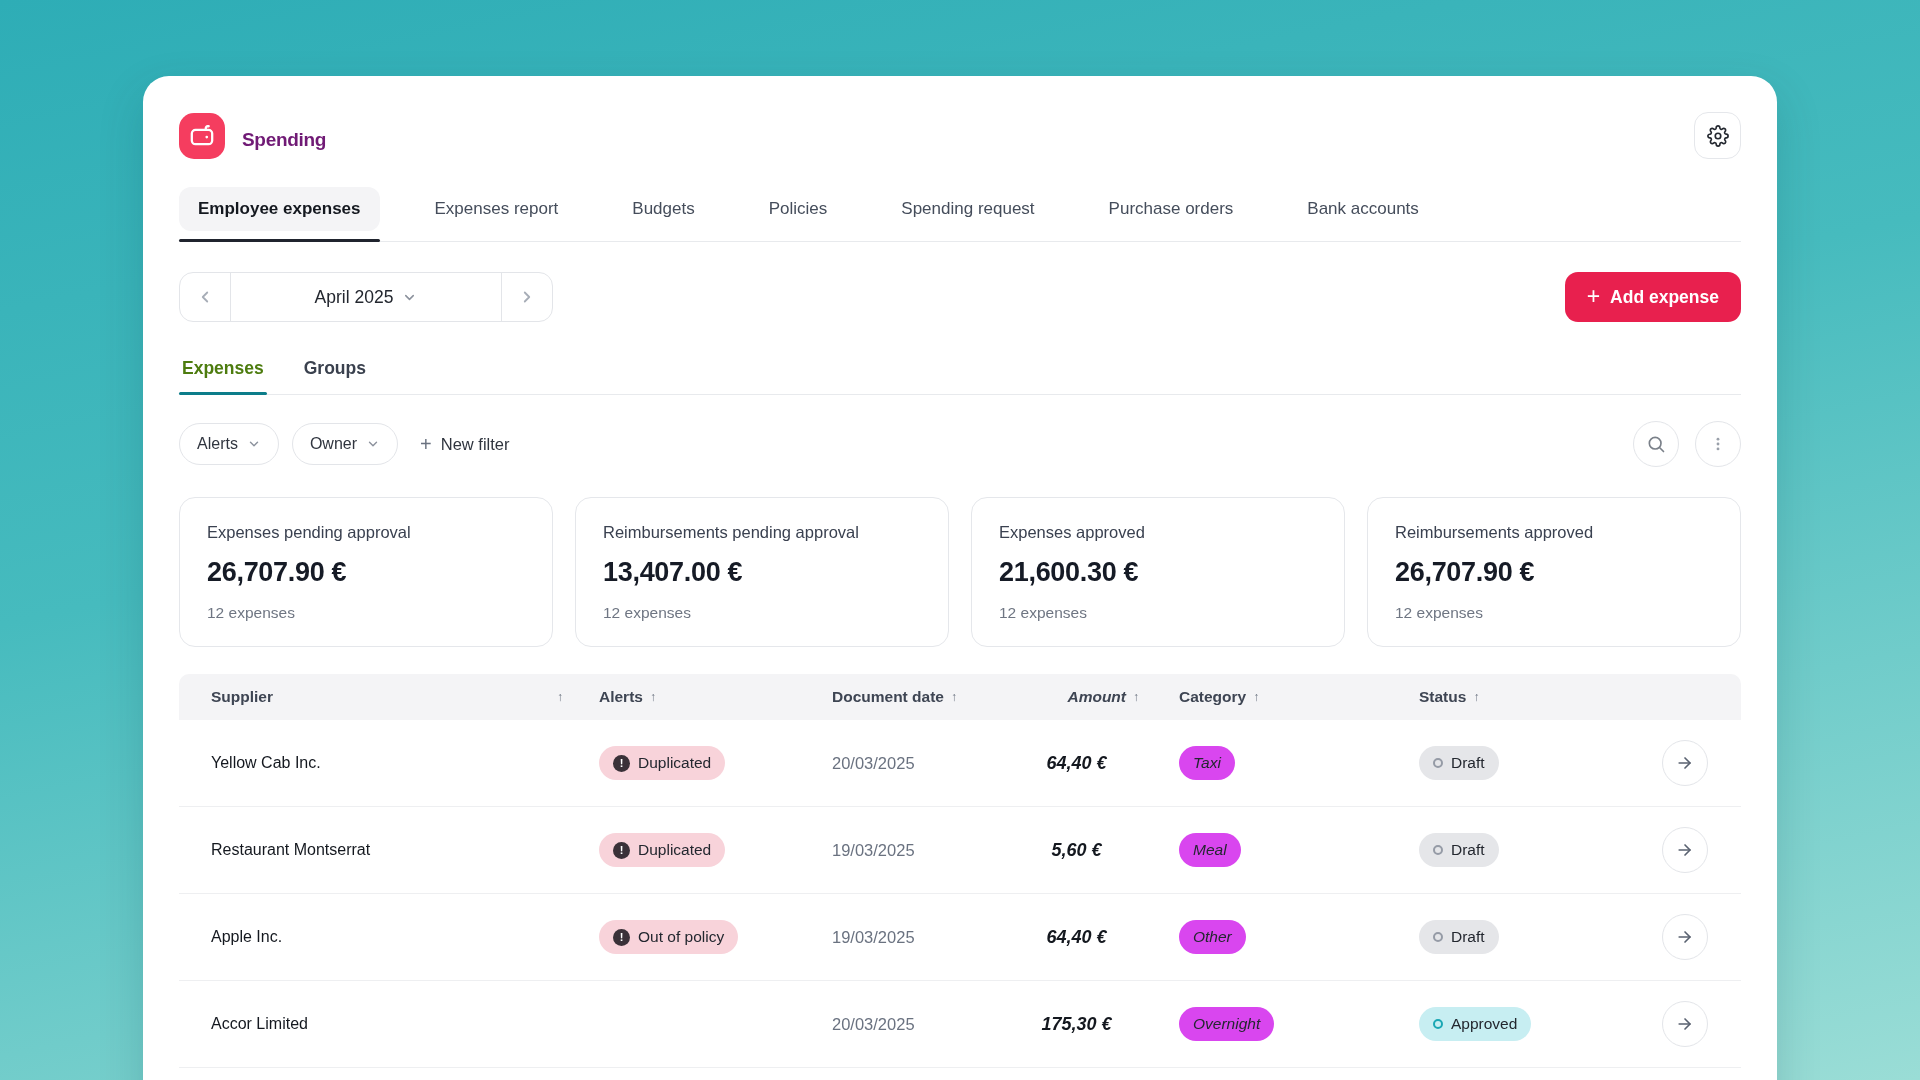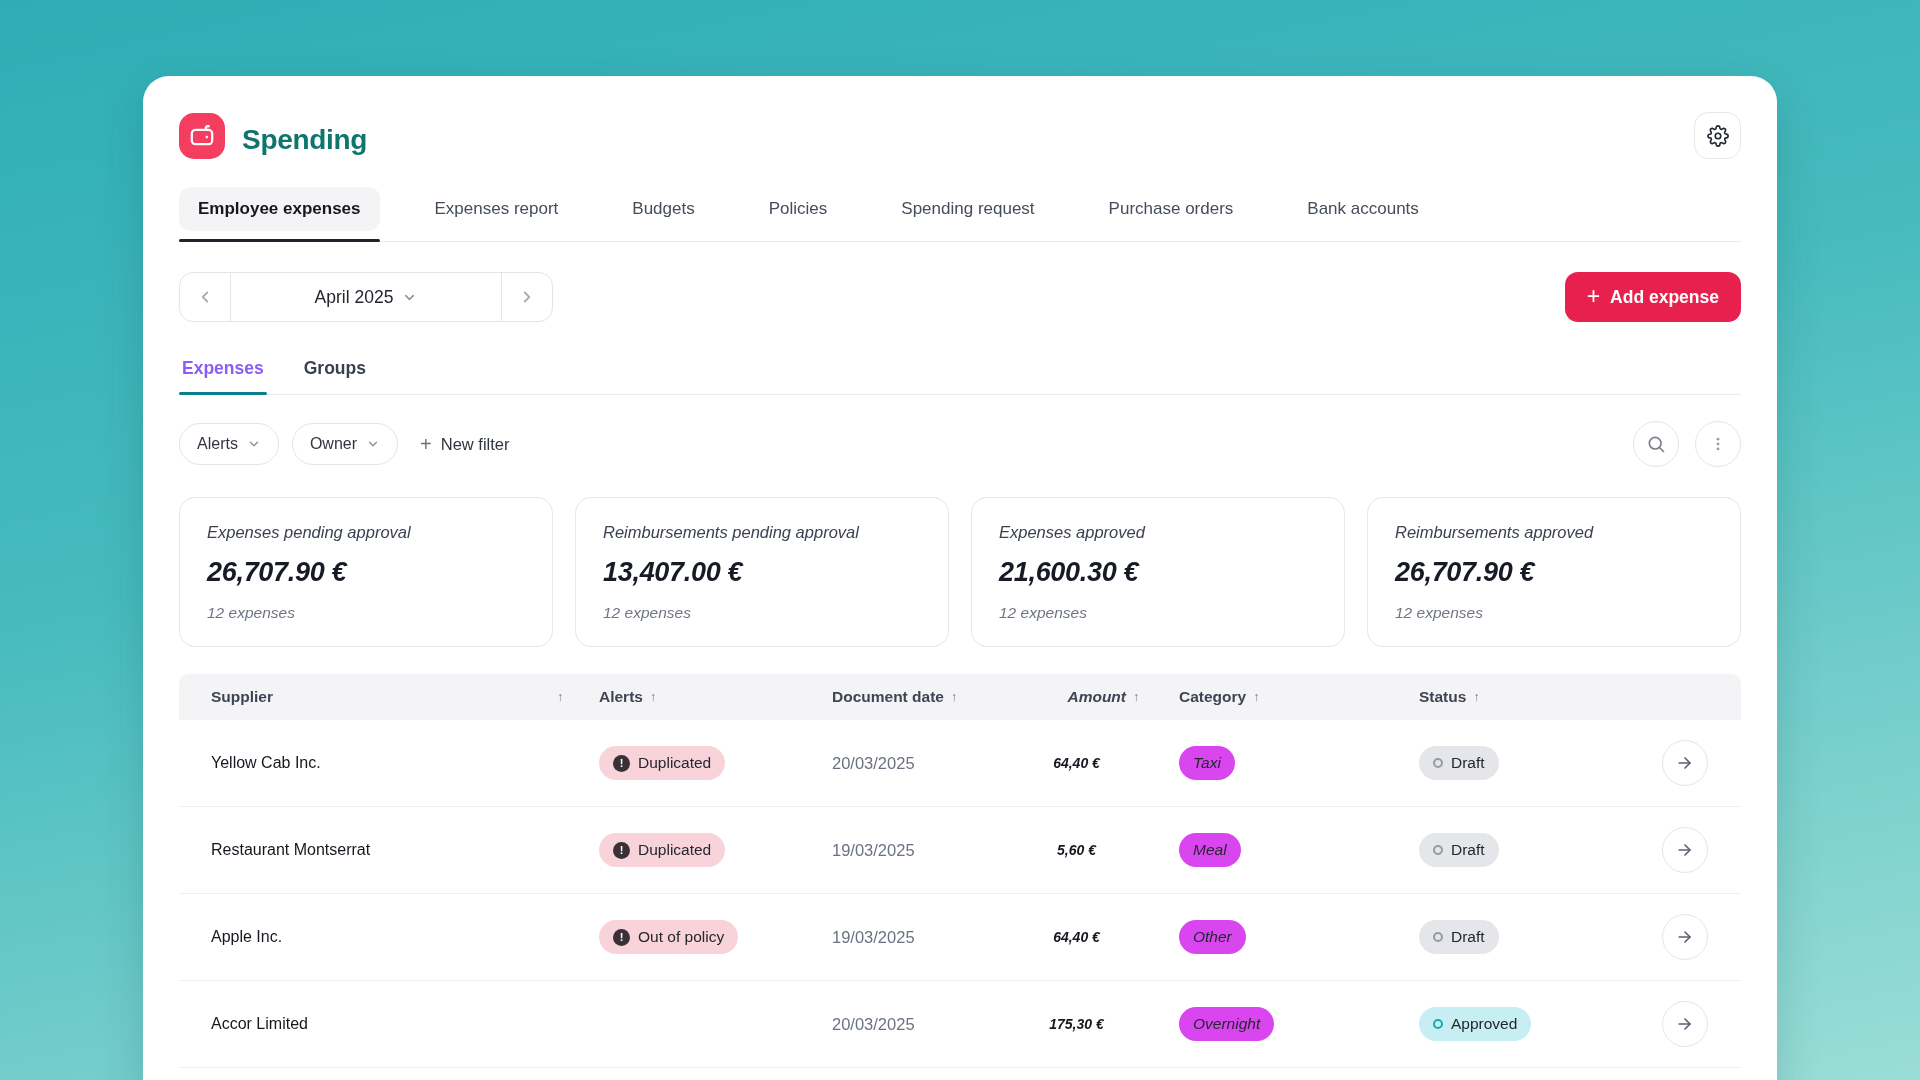--- a/index.html
+++ b/index.html
@@ -16,21 +16,21 @@
     box-shadow:0 18px 45px rgba(10,60,65,.18);
     padding:0 36px;
   }
   
   .card-header { display:flex; align-items:center; justify-content:space-between; padding-top:36px; margin-bottom:28px; }
   .brand { display:flex; align-items:center; gap:17px; }
   .logo {
     width:46px; height:46px; border-radius:15px; background:#F53D5F;
     display:flex; align-items:center; justify-content:center; flex:0 0 auto;
   }
-  .page-title { font-size:28px; font-weight:700; letter-spacing:-.3px; color:#0f766e;margin-top:8px; }
+  .page-title { font-size:19px; font-weight:700; letter-spacing:-.3px; color:#701a75;margin-top:8px; }
   .gear-btn {
     width:47px; height:47px; border-radius:14px; background:#fff;
     border:1px solid #E5E7EB; display:flex; align-items:center; justify-content:center; cursor:pointer;
   }
   
   .nav-tabs { display:flex; align-items:flex-end; gap:36px; border-bottom:1px solid #E8EAED; }
   .nav-tab {
     font-size:17px; font-weight:500; color:#454D5B; padding:12px 19px; margin-bottom:10px;
     border-radius:12px; position:relative; cursor:pointer; white-space:nowrap;
   }
@@ -50,58 +50,58 @@
   }
   .add-btn {
     height:50px; padding:0 22px; border:none; border-radius:13px; background:#E8204E;
     color:#fff; font-size:17.5px; font-weight:600; display:flex; align-items:center; gap:10px;
     cursor:pointer; font-family:inherit;
   }
   .add-btn .plus { font-size:23px; font-weight:400; line-height:1; margin-top:-2px; }
   
   .view-tabs { display:flex; gap:38px; margin-top:36px; border-bottom:1px solid #E8EAED; padding-left:2px; }
   .view-tab { font-size:17.5px; font-weight:600; color:#3A414E; padding:0 1px 15px; position:relative; cursor:pointer; }
-  .view-tab.active { color:#8b5cf6; }
+  .view-tab.active { color:#4d7c0f; }
   .view-tab.active::after { content:""; position:absolute; left:-2px; right:-2px; bottom:-1px; height:3px; background:#0C7D8A; border-radius:2px; }
   
   .filter-row { display:flex; align-items:center; gap:13px; margin-top:26px; }
   .filter-pill {
     height:42px; padding:0 17px; border:1px solid #E3E5E9; border-radius:21px; background:#fff;
     display:flex; align-items:center; gap:9px; font-size:16px; color:#30353F; cursor:pointer;
   }
   .new-filter { display:flex; align-items:center; gap:9px; font-size:16.5px; color:#30353F; margin-left:9px; cursor:pointer; }
   .new-filter .plus { font-size:20px; color:#6A7280; font-weight:400; }
   .filter-actions { margin-left:auto; display:flex; gap:16px; }
   .round-btn {
     width:46px; height:46px; border-radius:50%; border:1px solid #E3E5E9; background:#fff;
     display:flex; align-items:center; justify-content:center; cursor:pointer;
   }
   
-  .cards-row { display:grid; grid-template-columns:repeat(4,1fr); gap:22px; margin-top:30px;font-style:italic; }
+  .cards-row { display:grid; grid-template-columns:repeat(4,1fr); gap:22px; margin-top:30px; }
   .sum-card { border:1px solid #E5E7EB; border-radius:16px; padding:25px 27px 24px; background:#fff; }
   .sum-title { font-size:16.5px; color:#3A4150; }
   .sum-amount { font-size:27px; font-weight:600; letter-spacing:-.3px; color:#161B26; margin-top:15px; }
   .sum-count { font-size:15.5px; color:#6F7683; margin-top:16px; }
   
   .table { margin-top:27px; }
   .trow { display:grid; grid-template-columns:400px 235px 200px 125px 240px 250px 1fr; align-items:center; }
   .thead { background:#F4F4F6; border-radius:10px 10px 0 0; height:46px; font-size:15.5px; font-weight:600; color:#3E4553; }
   .th { display:flex; align-items:center; gap:7px; cursor:pointer; }
   .sort { font-size:12px; color:#6A7280; font-weight:700; }
   .c-supplier { padding-left:32px; }
   .th.c-supplier { justify-content:space-between; padding-right:16px; }
   .c-alerts { padding-left:20px; }
   .c-date { padding-left:18px; }
   .c-amount { justify-content:flex-end; text-align:center;font-style:italic; }
   .c-category,.c-status { padding-left:40px; }
   .c-arrow { display:flex; justify-content:center; }
   .tbody .trow { height:87px; border-bottom:1px solid #EEEFF1; cursor:pointer; }
   .cell-supplier { font-size:16px; color:#14181F; }
   .cell-date { font-size:16.5px; color:#6A7280; }
-  .cell-amount { font-size:14px; font-weight:600; color:#14181F; }
+  .cell-amount { font-size:18px; font-weight:600; color:#14181F; }
   .pill {
     display:inline-flex; align-items:center; gap:8px; height:34px; padding:0 14px;
     border-radius:17px; font-size:15.5px; color:#23272F; white-space:nowrap;
   }
   .pill-alert { background:#F8D3DA; }
   .alert-ico {
     width:17px; height:17px; border-radius:50%; background:#3A3138; color:#fff;
     font-size:11px; font-weight:700; display:flex; align-items:center; justify-content:center;
   }
   .pill-neutral { background:#d946ef;font-style:italic; }

